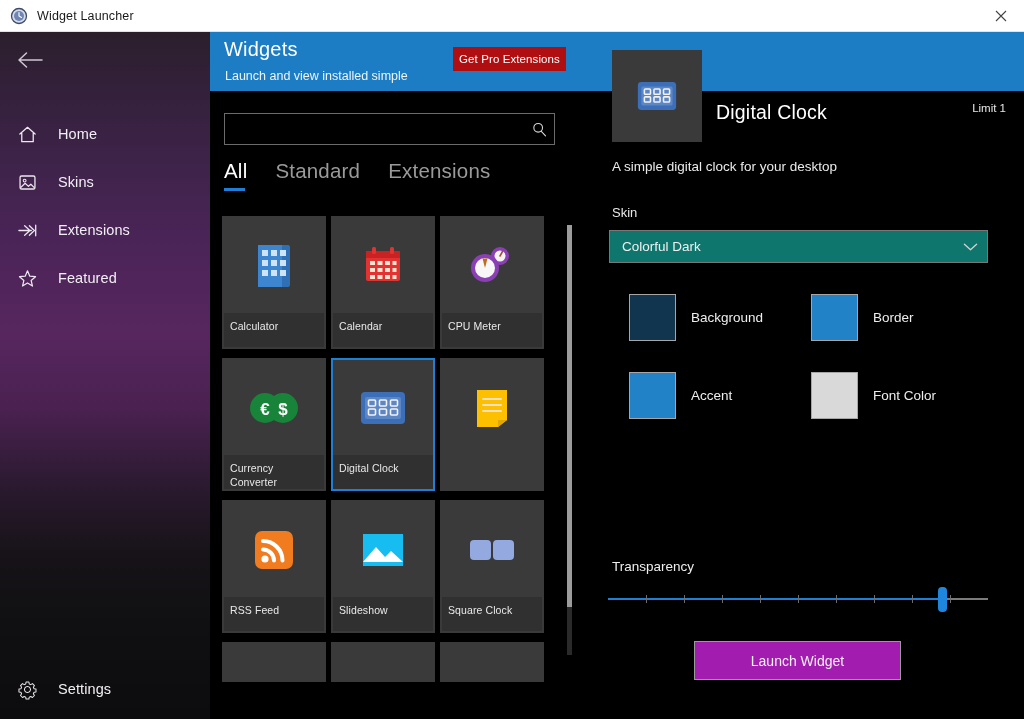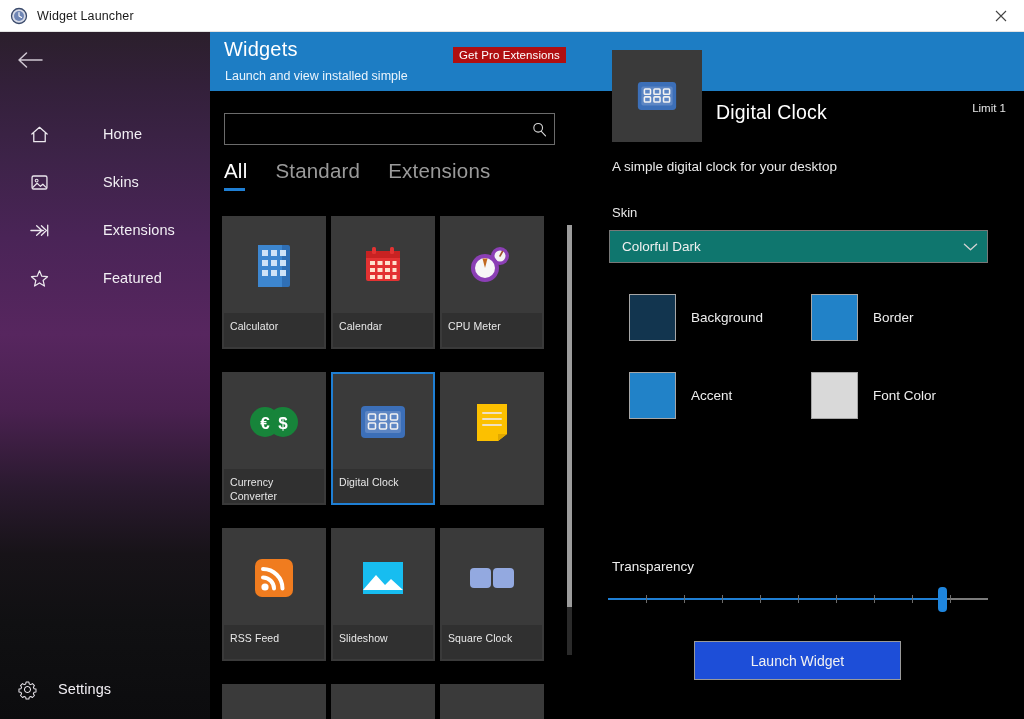--- a/index.html
+++ b/index.html
@@ -47,23 +47,22 @@
         #0c0c0e 100%);
     overflow: hidden;
   }
   .back-arrow {
     position: absolute; left: 8px; top: 8px; width: 44px; height: 40px;
     display: flex; align-items: center; justify-content: center;
     color: #cfc7d2;
   }
   .nav { position: absolute; left: 0; top: 78px; width: 210px; }
   .nav-item {
-    display: flex; align-items: center; height: 48px; padding-left: 24px;
+    display: flex; align-items: center; height: 48px; padding-left: 12px;
     color: #f0ecf2;
-    gap: 33px;
   }
   .nav-ico {
     width: 30px; height: 30px; display: flex; align-items: center; justify-content: center;
     color: #ece8ee; flex: 0 0 auto;
   }
   .nav-label { margin-left: 16px; font-size: 14.5px; color: #f2eff4; letter-spacing: .1px; }
   .settings-item {
     position: absolute; left: 0; bottom: 8px; width: 210px;
     display: flex; align-items: center; height: 44px; padding-left: 12px;
   }
@@ -74,21 +73,21 @@
     background: #1d7dc4;
   }
   .hdr-title {
     position: absolute; left: 14px; top: 6px; font-size: 20px; color: #ffffff;
     letter-spacing: .2px;
   }
   .hdr-sub {
     position: absolute; left: 15px; top: 37px; font-size: 12.5px; color: #eaf4fc;
   }
   .pro-btn {
-    position: absolute; left: 243px; top: 15px; width: 113px; height: 16px;
+    position: absolute; left: 243px; top: 15px; width: 113px; height: 24px;
     background: #b00f11; color: #ffffff; border: none;
     font-size: 11.5px; font-family: "Liberation Sans", sans-serif;
     display: flex; align-items: center; justify-content: center;
     letter-spacing: .1px; cursor: pointer;
   }
 
   
   .center {
     position: absolute; left: 210px; top: 91px; width: 365px; height: 628px;
     background: #000; overflow: hidden;
@@ -114,21 +113,21 @@
   .tab.active { color: #ffffff; }
   .tab.active::after {
     content: ""; position: absolute; left: 0; right: 2px; bottom: 0; height: 3px; background: #1f7fd4;
   }
 
   .grid {
     position: absolute; left: 12px; top: 125px; width: 348px; height: 500px;
     display: flex; flex-wrap: wrap; gap: 0px 5px; align-content: flex-start;
   }
   .tile {
-    width: 104px; height: 133px; background: #3a3a3a; margin-bottom: 23px;
+    width: 104px; height: 133px; background: #3a3a3a; margin-bottom: 9px;
     position: relative; border: 2px solid transparent; cursor: pointer; overflow: hidden;
   }
   .tile.selected { border-color: #1f7fd4; }
   .tile-art { position: absolute; left: 0; top: 0; right: 0; height: 95px; display: flex; align-items: center; justify-content: center; }
   .tile-name {
     position: absolute; left: 0; right: 0; top: 95px; bottom: 0; background: #303030;
     color: #e9e9e9; font-size: 10.5px; padding: 6px 5px 0 6px; line-height: 14px;
     letter-spacing: .1px;
   }
   .tile.empty { background: #3a3a3a; height: 40px; margin-bottom: 0; }
@@ -189,21 +188,21 @@
   }
   .slider .tick {
     position: absolute; top: 4px; width: 1px; height: 8px; background: #6d6d6d;
   }
   .slider .thumb {
     position: absolute; top: -4px; width: 9px; height: 25px; border-radius: 4px; background: #1f86de;
     cursor: pointer;
   }
   .launch-btn {
     position: absolute; left: 694px; top: 641px; width: 207px; height: 39px;
-    background: #1d4ed8; border: 1px solid #9a9a9a; color: #f2f2f2; font-size: 14px;
+    background: #a21caf; border: 1px solid #9a9a9a; color: #f2f2f2; font-size: 14px;
     font-family: "Liberation Sans", sans-serif; cursor: pointer;
   }
 </style>
 </head>
 <body>
 
 <div class="app">
 
   <div class="titlebar">
     <div class="tb-icon">

